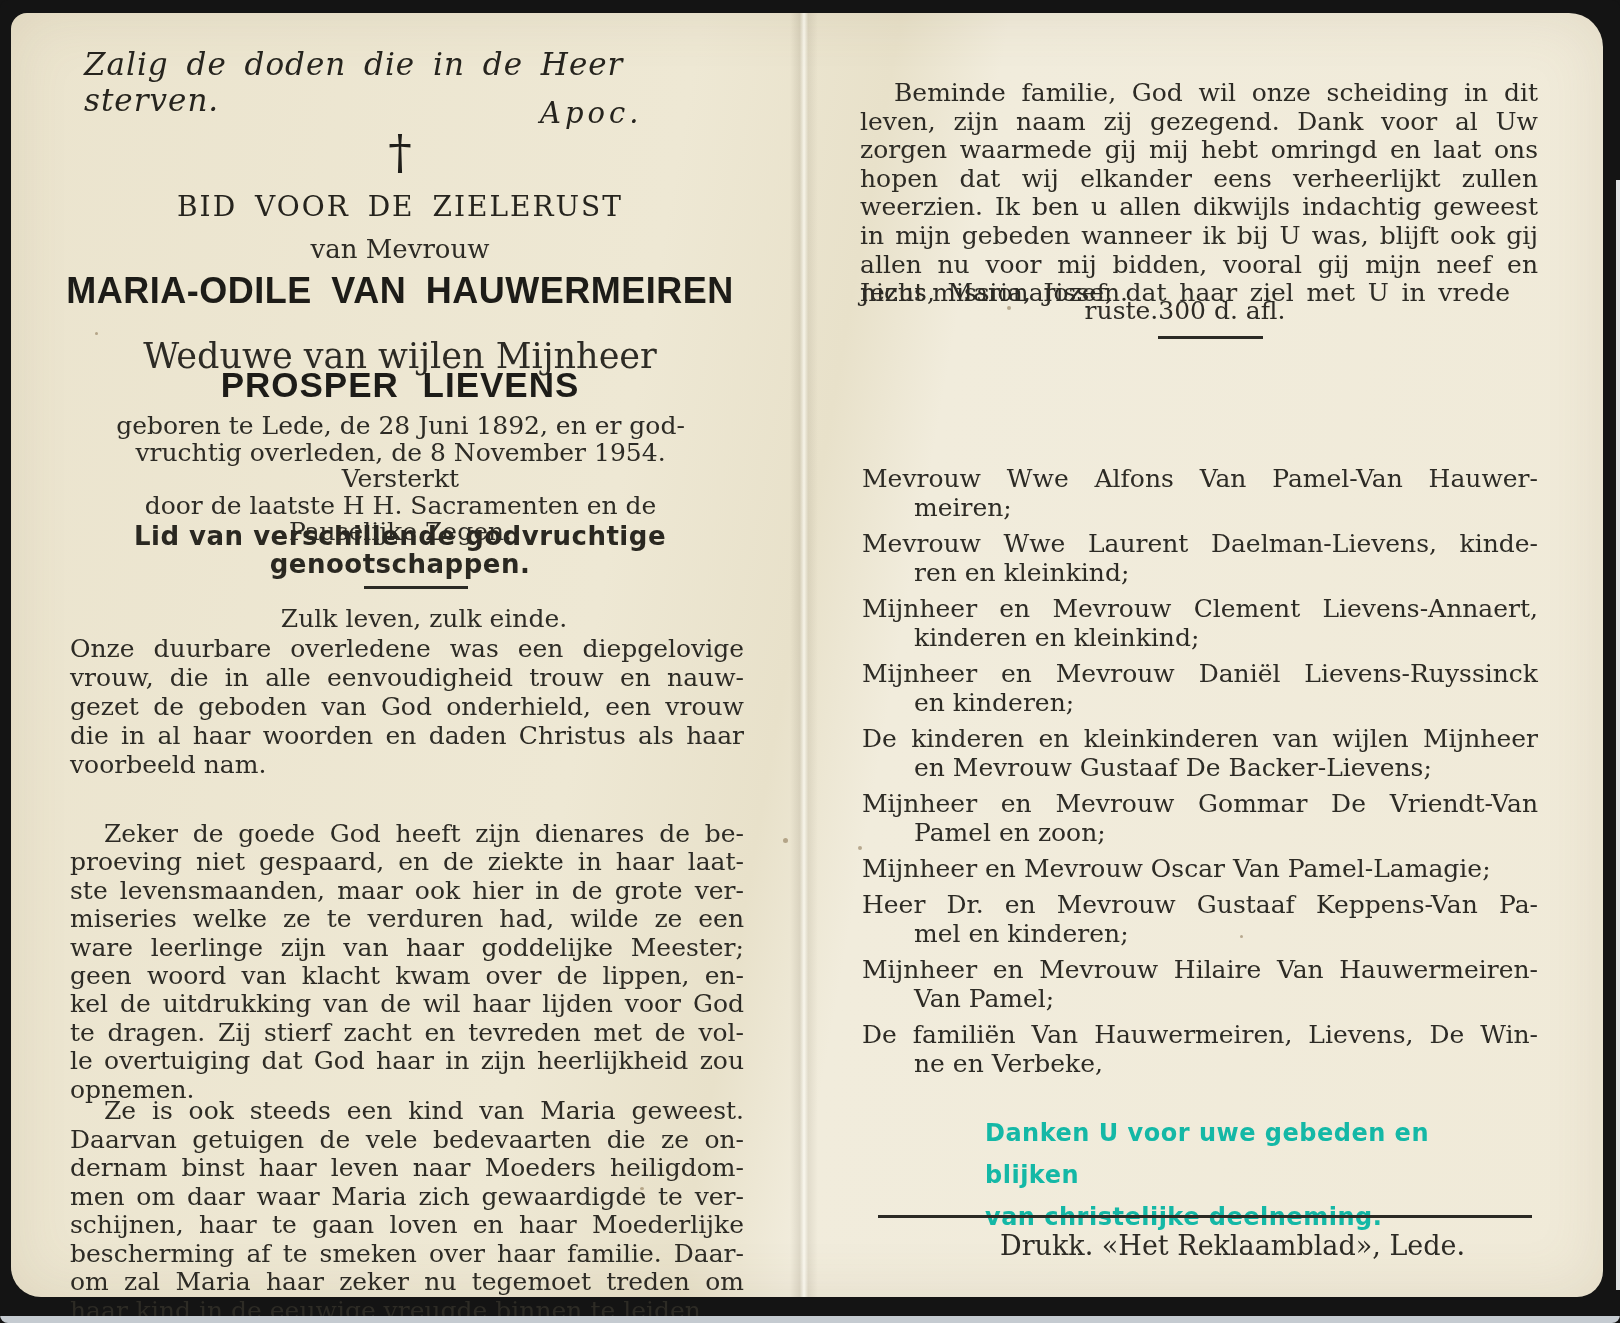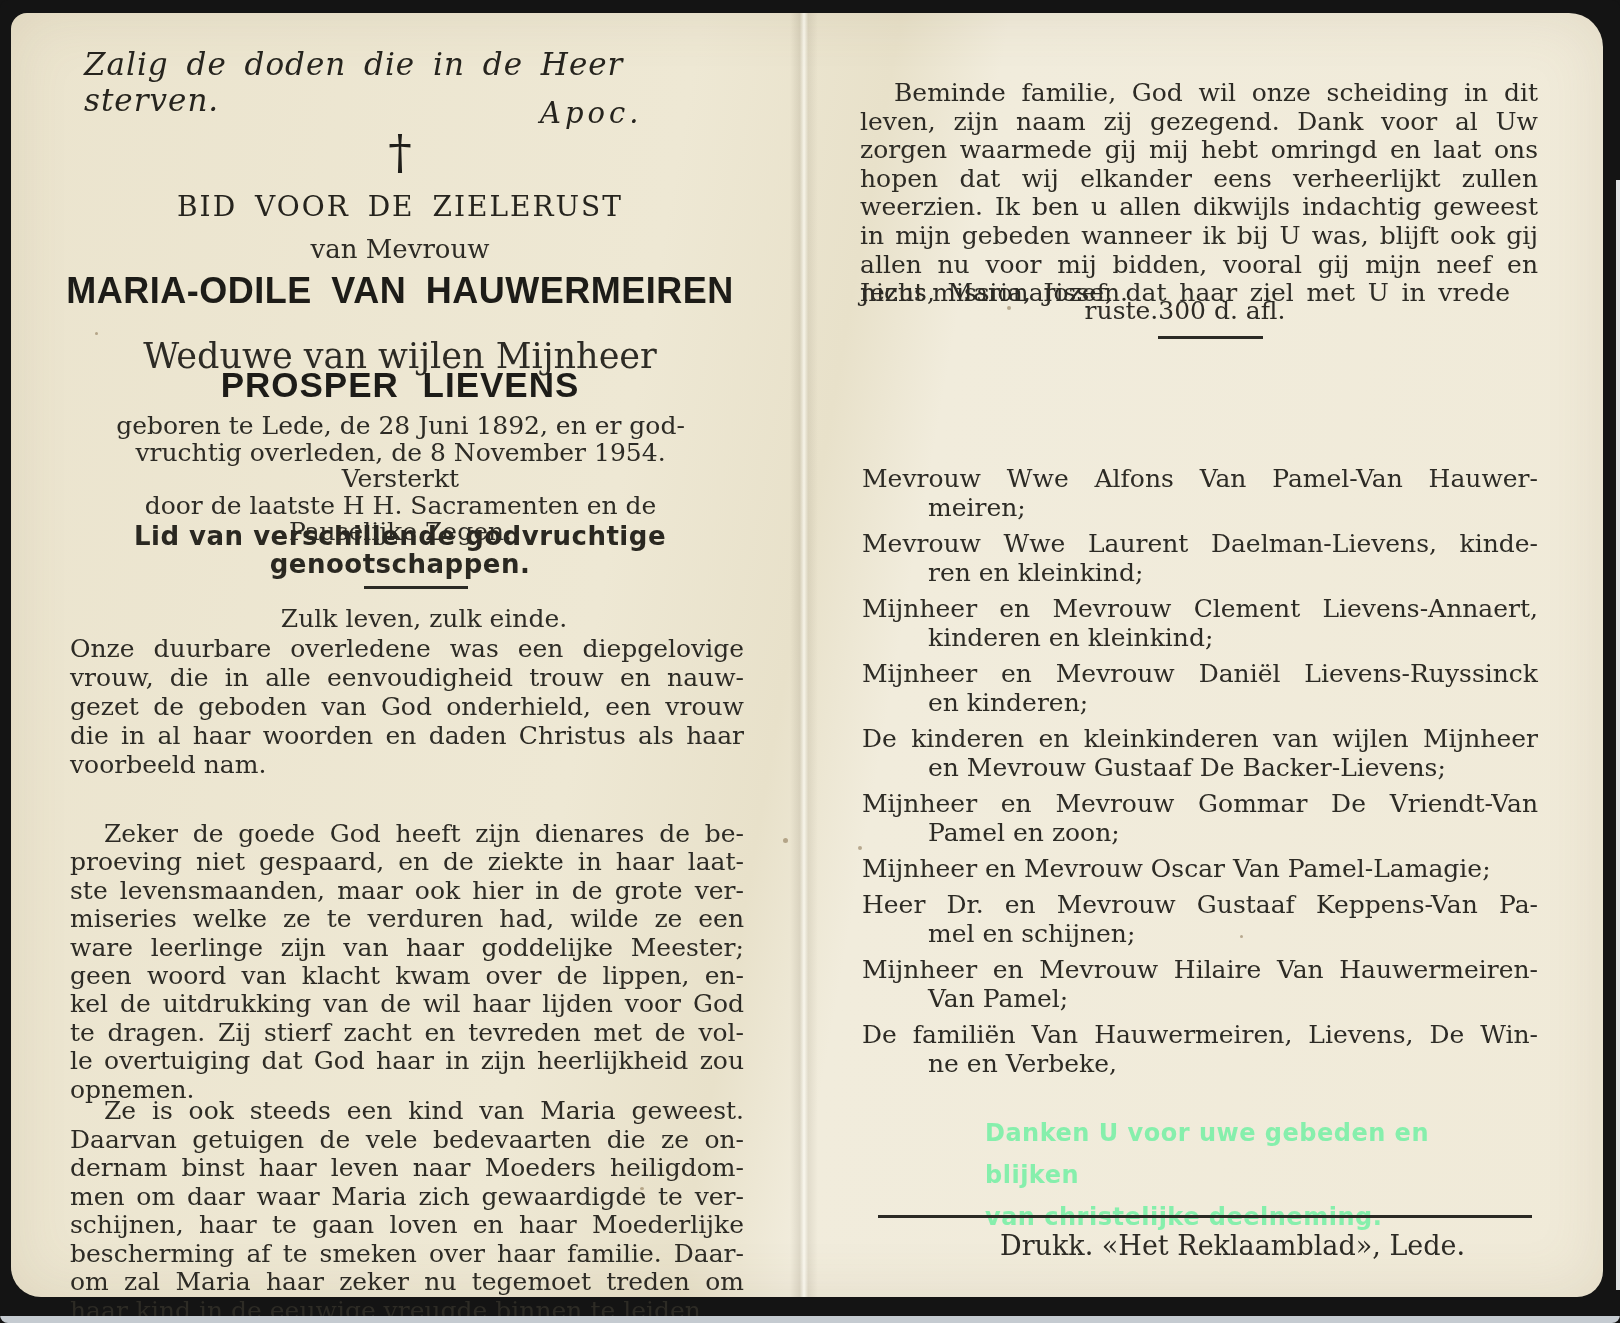--- a/index.html
+++ b/index.html
@@ -21,21 +21,21 @@
   
   .pline{text-align:justify;text-align-last:justify;}
   .pline.last{text-align-last:left;}
   .center-lines .pline{text-align:center;text-align-last:center;}
   .indent-first .pline:first-of-type{text-indent:34px;margin-top:33px;}
   .jline{text-align:justify;text-align-last:justify;}
   
   .fam{margin-bottom:7px;}
   .fl1{text-align:justify;text-align-last:justify;}
   .fam.single .fl1{text-align-last:left;}
-  .fl2{margin-left:66px;}
+  .fl2{margin-left:52px;}
   .rule{background:#2b2a24;height:3px;}
   .speck{position:absolute;border-radius:50%;background:rgba(112,86,48,.45);}
 </style>
 </head>
 <body>
 
 <div id="stage" style="background: rgb(20, 20, 20);">
 
   <div id="card"></div>
   <div id="fold"></div>
@@ -160,33 +160,33 @@
         <div class="fam">
           <div class="fl1">Mijnheer en Mevrouw Gommar De Vriendt-Van</div>
           <div class="fl2">Pamel en zoon;</div>
         </div>
         <div class="fam single">
           <div class="fl1">Mijnheer en Mevrouw Oscar Van Pamel-Lamagie;</div>
 
         </div>
         <div class="fam">
           <div class="fl1">Heer Dr. en Mevrouw Gustaaf Keppens-Van Pa-</div>
-          <div class="fl2">mel en schijnen;</div>
+          <div class="fl2">mel en kinderen;</div>
         </div>
         <div class="fam">
           <div class="fl1">Mijnheer en Mevrouw Hilaire Van Hauwermeiren-</div>
           <div class="fl2">Van Pamel;</div>
         </div>
         <div class="fam last">
           <div class="fl1">De familiën Van Hauwermeiren, Lievens, De Win-</div>
           <div class="fl2">ne en Verbeke,</div>
         </div>
       </div>
 
-    <div class="abs" style="left:985px;top:1112px;width:540px;font-family:'DejaVu Sans',sans-serif;font-weight:bold;font-size:24px;line-height:42px;letter-spacing:.5px;color:#86efac;">
+    <div class="abs" style="left:985px;top:1112px;width:540px;font-family:'DejaVu Sans',sans-serif;font-weight:bold;font-size:24px;line-height:42px;letter-spacing:.5px;color:#14b8a6;">
 
     <div>Danken U voor uwe gebeden en blijken</div>
         <div class="last">van christelijke deelneming.</div>
       </div>
 
     <div class="abs rule" style="left:878px;top:1215px;width:654px;"></div>
 
     <div class="abs" style="left:1000px;top:1230px;width:520px;font-size:27px;">Drukk. «Het Reklaamblad», Lede.</div>
   </div>
 

